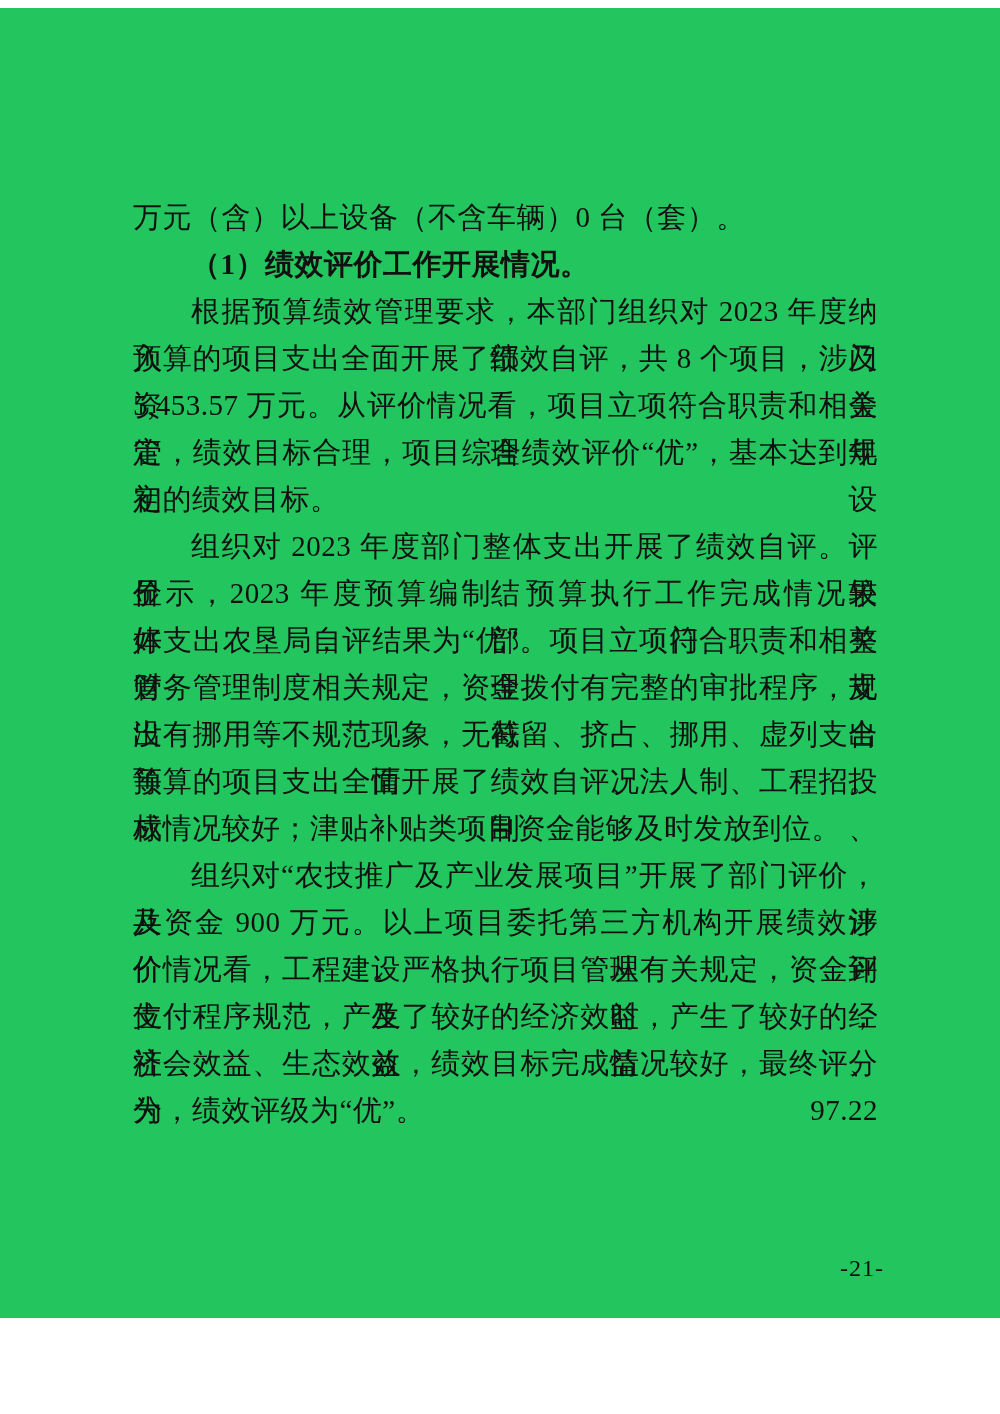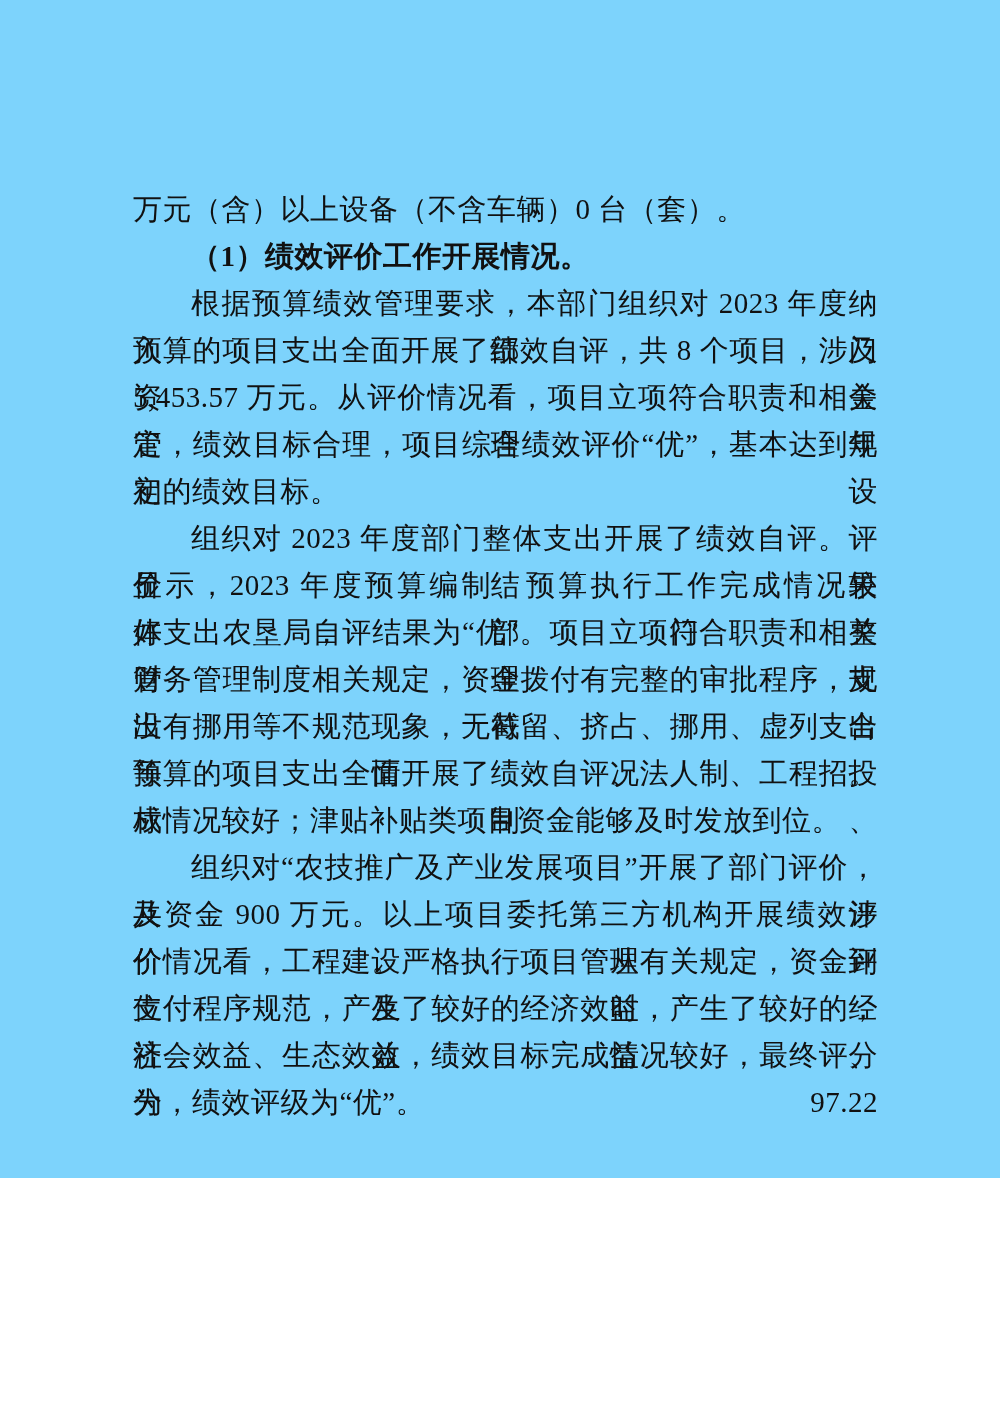--- a/index.html
+++ b/index.html
@@ -3,25 +3,26 @@
 <meta charset="utf-8">
 <style>
   html, body {
     margin: 0;
     padding: 0;
     background: #ffffff;
   }
   .page {
     position: relative;
     width: 1000px;
-    height: 1178px;
-    background: #7dd3fc;
+    height: 1310px;
+    background: #22c55e;
     overflow: hidden;
     font-family: "Liberation Serif", serif;
     color: #111111;
+    margin-top: 8px;
   }
   .content {
     position: absolute;
     left: 133px;
     top: 186px;
     width: 745px;
   }
   .line {
     display: block;
     height: 47px;

